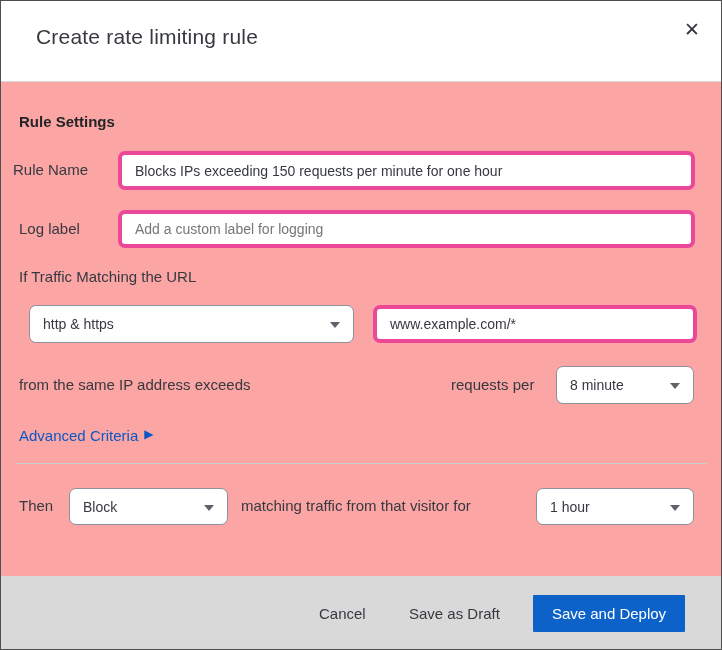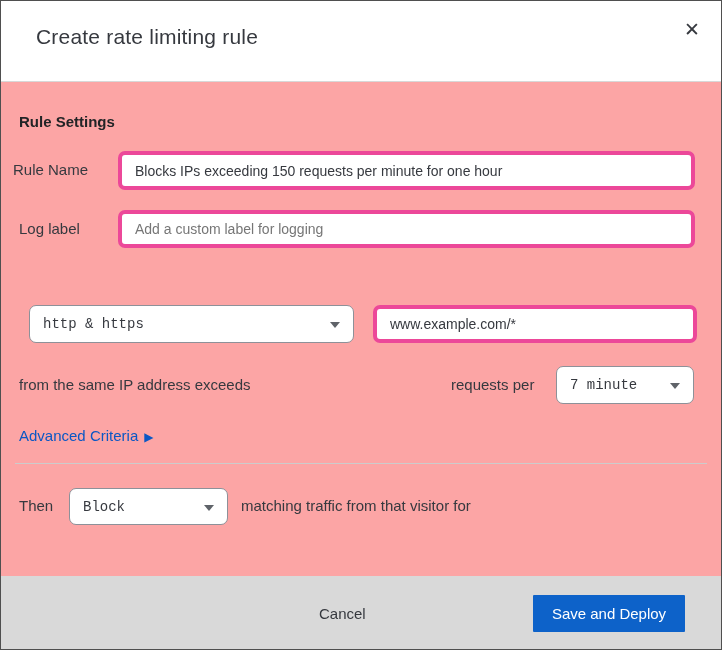--- a/index.html
+++ b/index.html
@@ -52,34 +52,33 @@
   .txt::placeholder { color:#767676; opacity:1; }
 
   
   .select {
     position:absolute;
     border:1px solid #8d9199; border-radius:7px;
     background:#fff; color:#36393f;
     font-size:14px; padding:0 30px 0 13px;
     display:flex; align-items:center;
     cursor:pointer;
-    font-family:Liberation Mono, monospace;
   }
   .chevron {
     position:absolute; right:13px; top:50%; margin-top:-2px;
     width:0; height:0;
     border-left:5px solid transparent;
     border-right:5px solid transparent;
     border-top:6px solid #5f6369;
   }
 
   .adv-link {
     position:absolute; left:18px; top:426px;
     font-size:15px; color:#0b57c4; cursor:pointer;
-    display:flex; align-items:flex-end; gap:6px;
+    display:flex; align-items:flex-start; gap:6px;
   }
   .adv-arrow { font-size:12px; color:#0b57c4; }
 
   .divider {
     position:absolute; left:14px; top:462px; width:692px; height:1px;
     background:#cccccc;
   }
 
   
   .footer {
@@ -114,46 +113,52 @@
   </div>
 
   <div class="heading-bold" style="left:18px; top:112px;">Rule Settings</div>
 
   <div class="lbl" style="left:12px; top:160px;">Rule Name</div>
   <input class="txt" style="left: 117px; top: 150px; width: 577px; height: 39px;" value="Blocks IPs exceeding 150 requests per minute for one hour">
 
   <div class="lbl" style="left:18px; top:219px;">Log label</div>
   <input class="txt" style="left: 117px; top: 209px; width: 577px; height: 38px;" placeholder="Add a custom label for logging">
 
+  <div class="lbl" style="left:18px; top:267px;">If Traffic Matching the URL</div>
 
   <div class="select" style="left:28px; top:304px; width:325px; height:38px;">
     <span>http &amp; https</span>
     <span class="chevron"></span>
   </div>
   <input class="txt" style="left: 372px; top: 304px; width: 324px; height: 38px;" value="www.example.com/*">
 
   <div class="lbl" style="left:18px; top:375px;">from the same IP address exceeds</div>
   <div class="lbl" style="left:450px; top:375px;">requests per</div>
   <div class="select" style="left:555px; top:365px; width:138px; height:38px;">
-    <span>7 minute</span>
+    <span>8 minute</span>
     <span class="chevron"></span>
   </div>
 
   <div class="adv-link">
     <span>Advanced Criteria</span>
     <span class="adv-arrow">▶</span>
   </div>
 
   <div class="divider"></div>
 
   <div class="lbl" style="left:18px; top:496px;">Then</div>
   <div class="select" style="left:68px; top:487px; width:159px; height:37px;">
     <span>Block</span>
     <span class="chevron"></span>
   </div>
   <div class="lbl" style="left:240px; top:496px;">matching traffic from that visitor for</div>
+  <div class="select" style="left:535px; top:487px; width:158px; height:37px;">
+    <span>1 hour</span>
+    <span class="chevron"></span>
+  </div>
 
   <div class="footer">
     <button class="text-btn btn-cancel">Cancel</button>
+    <button class="text-btn btn-draft">Save as Draft</button>
     <button class="primary-btn">Save and Deploy</button>
   </div>
 
 </div>
 
 </body></html>

